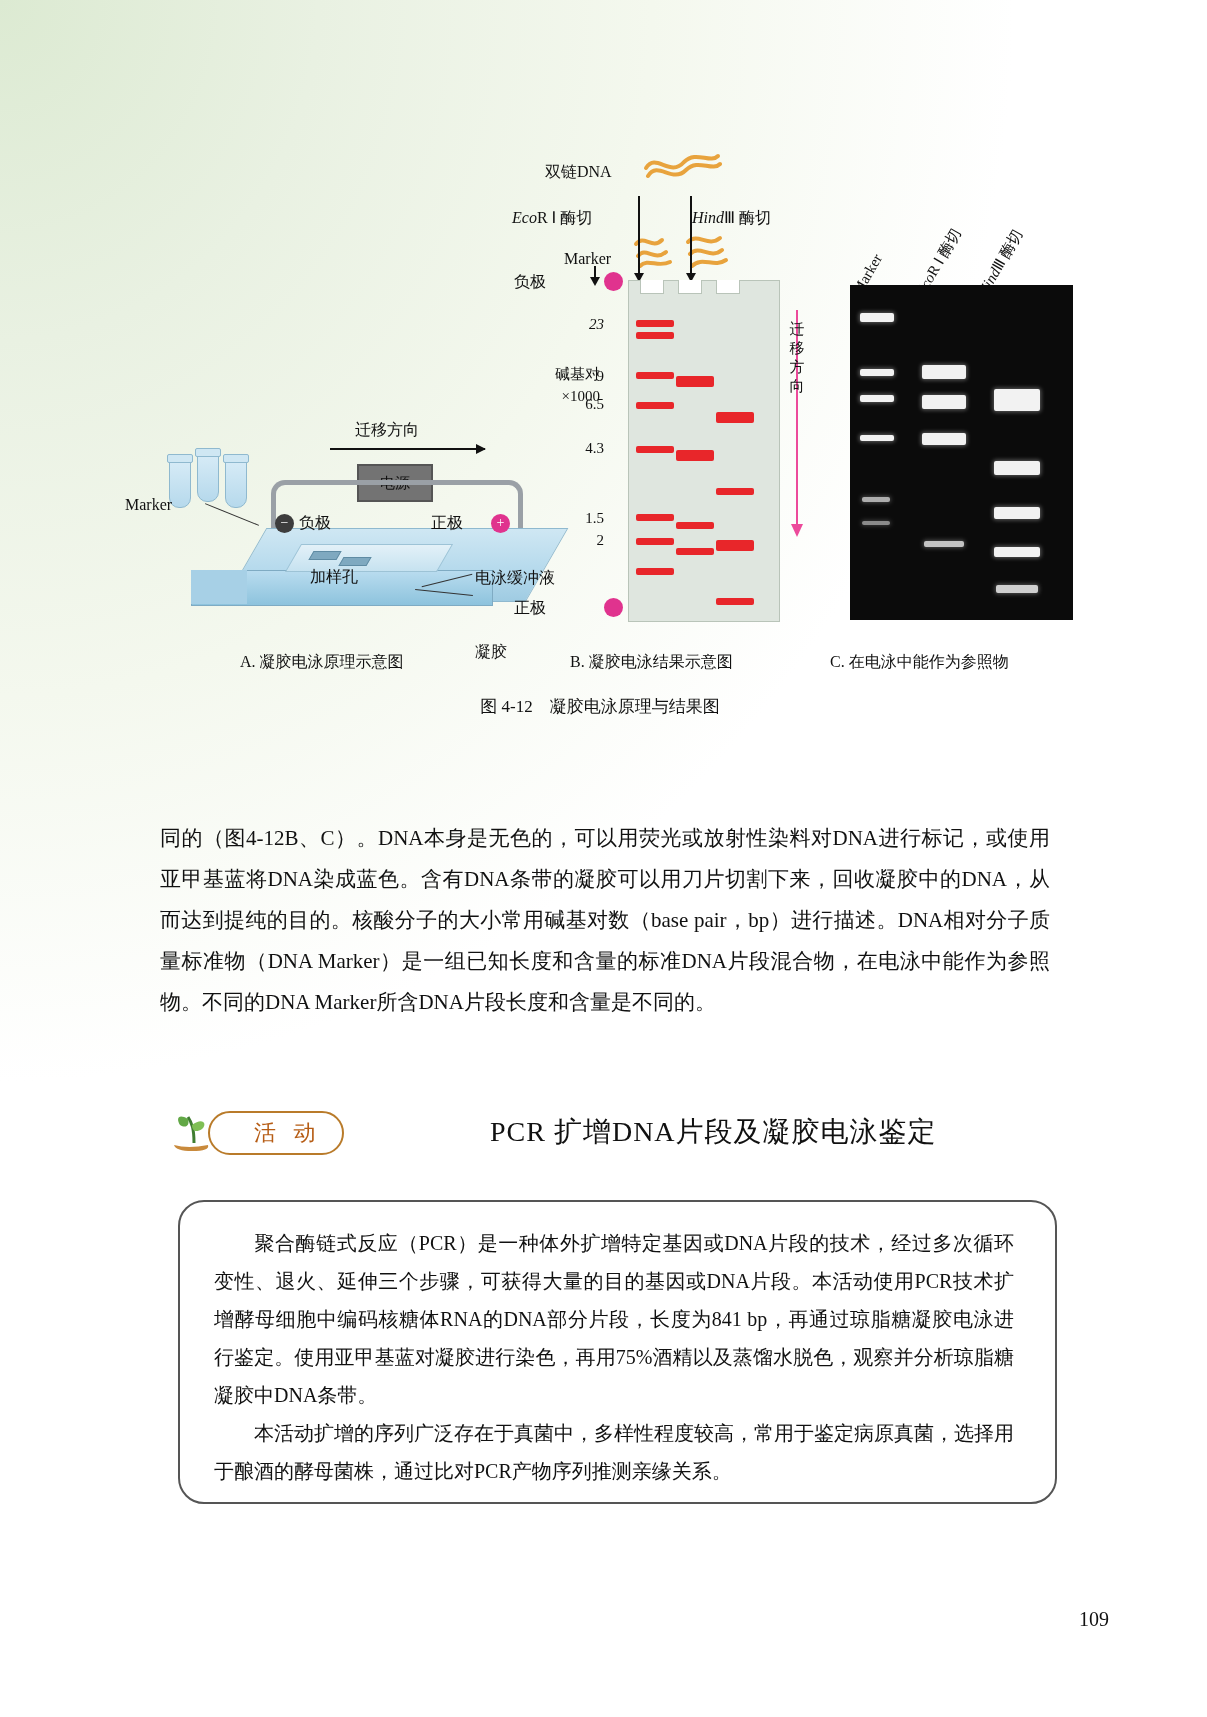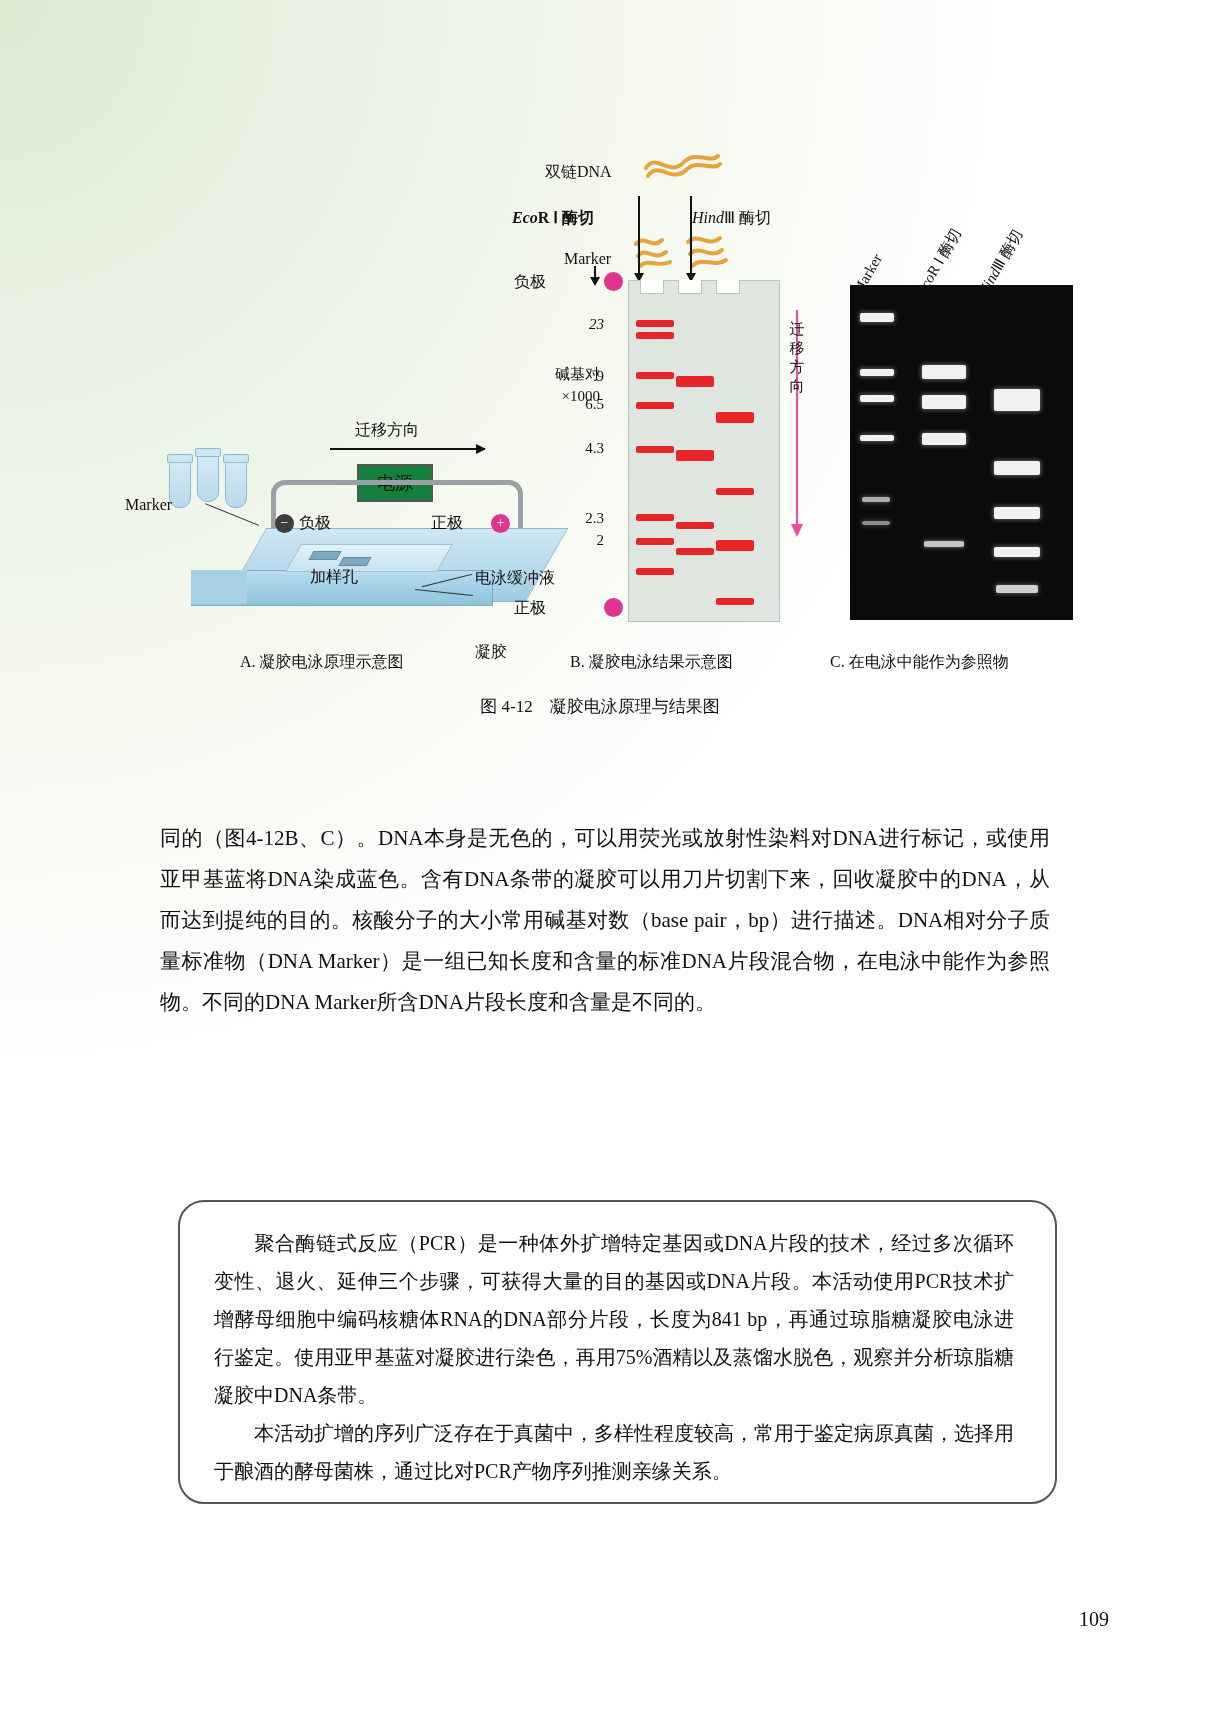--- a/index.html
+++ b/index.html
@@ -77,22 +77,22 @@
   }
   .panelA .mig-arrow::after {
     content: ""; position: absolute; right: -1px; top: -4px;
     border-left: 10px solid #111;
     border-top: 5px solid transparent;
     border-bottom: 5px solid transparent;
   }
   .power-box {
     position: absolute; left: 212px; top: 44px;
     width: 72px; height: 34px;
-    border: 2px solid #555; background: #15803d;
-    font-size: 18px; color: #111;
+    border: 2px solid #555; background: #737373;
+    font-size: 15px; color: #111;
     display: flex; align-items: center; justify-content: center;
   }
   .wire {
     position: absolute;
     border: 5px solid #9aa0a6;
     border-bottom: none;
     border-radius: 14px 14px 0 0;
     left: 126px; top: 60px; width: 252px; height: 48px;
     box-sizing: border-box;
   }
@@ -284,21 +284,21 @@
       <div class="leader" style="left:270px; top:172px; width:58px; transform:rotate(6deg);"></div>
     </div>
 
     <div class="panelB">
       <div class="lbl" style="left:-5px; top:22px;">双链DNA</div>
       <svg class="dna-squiggle" style="left:92px; top:8px;" width="80" height="36" viewBox="0 0 80 36">
         <path d="M4,20 C14,4 28,30 42,14 C54,2 68,16 76,8" stroke="#e8a33d" stroke-width="4" fill="none" stroke-linecap="round"></path>
         <path d="M6,28 C16,12 30,36 44,22 C56,10 70,24 78,16" stroke="#e8a33d" stroke-width="4" fill="none" stroke-linecap="round"></path>
       </svg>
 
-      <div class="lbl" style="left:-38px; top:68px;font-weight:bold;"><i>Eco</i>R Ⅰ 酶切</div>
+      <div class="lbl" style="left:-38px; top:68px;"><i>Eco</i>R Ⅰ 酶切</div>
       <div class="lbl" style="left:142px; top:68px;"><i>Hind</i>Ⅲ 酶切</div>
 
       <svg class="dna-squiggle" style="left:82px; top:92px;" width="44" height="40" viewBox="0 0 44 40">
         <path d="M4,12 C12,2 20,18 30,8" stroke="#e8a33d" stroke-width="4" fill="none" stroke-linecap="round"></path>
         <path d="M6,24 C14,14 22,30 34,20" stroke="#e8a33d" stroke-width="4" fill="none" stroke-linecap="round"></path>
         <path d="M8,34 C16,26 26,36 38,30" stroke="#e8a33d" stroke-width="4" fill="none" stroke-linecap="round"></path>
       </svg>
       <svg class="dna-squiggle" style="left:134px; top:92px;" width="48" height="40" viewBox="0 0 48 40">
         <path d="M4,10 C14,0 24,16 36,6" stroke="#e8a33d" stroke-width="4" fill="none" stroke-linecap="round"></path>
         <path d="M6,22 C16,12 26,28 38,18" stroke="#e8a33d" stroke-width="4" fill="none" stroke-linecap="round"></path>
@@ -321,21 +321,21 @@
       <div class="gel-notch" style="left:128px; top:140px;"></div>
       <div class="gel-notch" style="left:166px; top:140px;"></div>
 
       <div class="axis-label" style="left:-60px; top:225px; width:110px;">碱基对</div>
       <div class="axis-label" style="left:-60px; top:248px; width:110px;">×1000</div>
 
       <div class="axis-label" style="left:14px; top:176px; width:40px;font-style:italic;">23</div>
       <div class="axis-label" style="left:14px; top:228px; width:40px;">9</div>
       <div class="axis-label" style="left:6px; top:256px; width:48px;">6.5</div>
       <div class="axis-label" style="left:6px; top:300px; width:48px;">4.3</div>
-      <div class="axis-label" style="left:6px; top:370px; width:48px;">2.3</div>
+      <div class="axis-label" style="left:6px; top:370px; width:48px;">1.5</div>
       <div class="axis-label" style="left:6px; top:392px; width:48px;">2</div>
 
       <div class="band" style="left:86px; top:180px; width:38px;"></div>
       <div class="band" style="left:86px; top:192px; width:38px;"></div>
       <div class="band" style="left:86px; top:232px; width:38px;"></div>
       <div class="band" style="left:86px; top:262px; width:38px;"></div>
       <div class="band" style="left:86px; top:306px; width:38px;"></div>
       <div class="band" style="left:86px; top:374px; width:38px;"></div>
       <div class="band" style="left:86px; top:398px; width:38px;"></div>
       <div class="band" style="left:86px; top:428px; width:38px;"></div>
@@ -383,20 +383,30 @@
     <div class="caption-row">
       <span style="left:120px;">A. 凝胶电泳原理示意图</span>
       <span style="left:450px;">B. 凝胶电泳结果示意图</span>
       <span style="left:710px;">C. 在电泳中能作为参照物</span>
     </div>
     <div class="fig-title">图 4-12　凝胶电泳原理与结果图</div>
   </div>
 
   <div class="body-text">同的（图4-12B、C）。DNA本身是无色的，可以用荧光或放射性染料对DNA进行标记，或使用亚甲基蓝将DNA染成蓝色。含有DNA条带的凝胶可以用刀片切割下来，回收凝胶中的DNA，从而达到提纯的目的。核酸分子的大小常用碱基对数（base pair，bp）进行描述。DNA相对分子质量标准物（DNA Marker）是一组已知长度和含量的标准DNA片段混合物，在电泳中能作为参照物。不同的DNA Marker所含DNA片段长度和含量是不同的。</div>
 
+  <div class="activity">
+    <svg class="sprout" viewBox="0 0 54 48">
+      <path d="M6,40 Q20,44 40,40 Q42,46 24,46 Q8,46 6,40 Z" fill="#c98a3c"></path>
+      <path d="M26,38 C26,24 24,18 20,12" stroke="#3f7d31" stroke-width="3" fill="none"></path>
+      <path d="M20,14 C10,8 8,14 12,20 C18,24 22,20 20,14 Z" fill="#62a846"></path>
+      <path d="M24,20 C34,12 40,18 34,24 C28,28 24,26 24,20 Z" fill="#7fbf55"></path>
+    </svg>
+    <div class="act-badge">活 动</div>
+    <div class="act-title">PCR 扩增DNA片段及凝胶电泳鉴定</div>
+  </div>
 
   <div class="box">
     <div class="box-p p1"><span class="indent"></span><span>聚合酶链式反应（PCR）是一种体外扩增特定基因或DNA片段的技术，经过多次循环变性、退火、延伸三个步骤，可获得大量的目的基因或DNA片段。本活动使用PCR技术扩增酵母细胞中编码核糖体RNA的DNA部分片段，长度为841 bp，再通过琼脂糖凝胶电泳进行鉴定。使用亚甲基蓝对凝胶进行染色，再用75%酒精以及蒸馏水脱色，观察并分析琼脂糖凝胶中DNA条带。</span></div>
     <div class="box-p p2"><span class="indent"></span><span>本活动扩增的序列广泛存在于真菌中，多样性程度较高，常用于鉴定病原真菌，选择用于酿酒的酵母菌株，通过比对PCR产物序列推测亲缘关系。</span></div>
   </div>
 
   <div class="page-no">109</div>
 </div>
 
 </body></html>

